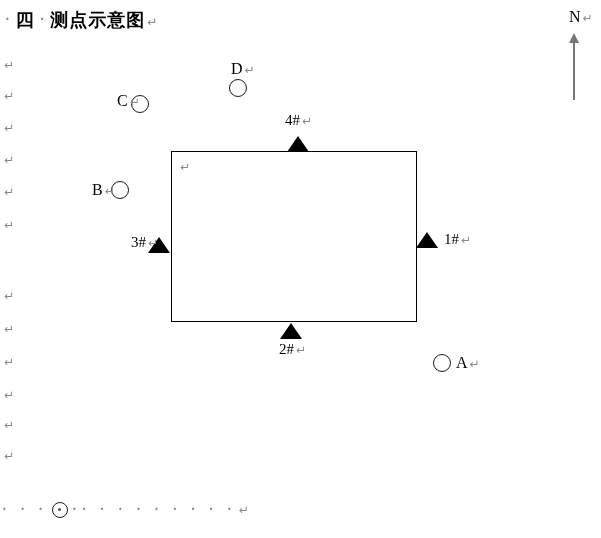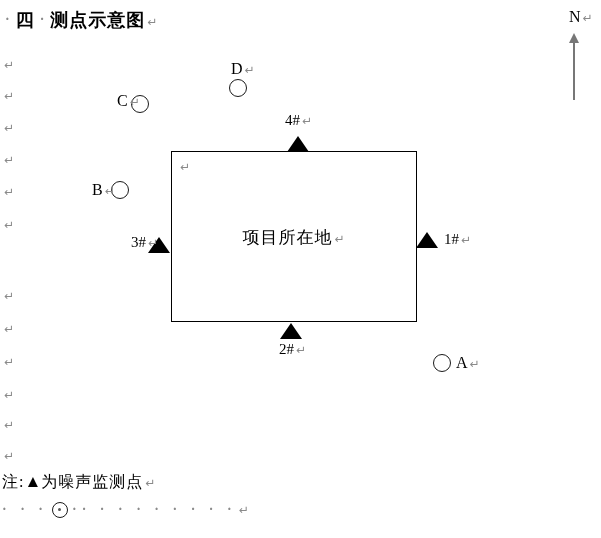--- a/index.html
+++ b/index.html
@@ -39,21 +39,20 @@
 <div id="canvas">
 
   <div class="abs" id="title-line"><span class="space-mark">·</span><span>四</span><span class="space-mark">·</span><span>测点示意图</span><span class="pmark">↵</span></div>
 
   <div class="abs" id="north-label"><span>N</span><span class="pmark">↵</span></div>
   <div class="abs" id="north-head"></div>
   <div class="abs" id="north-shaft"></div>
 
   <div class="abs" id="site-box">
     <span class="abs pmark" id="site-box-pmark">↵</span>
-    <div class="abs" id="site-box-label"><span>项目所在地</span><span class="pmark">↵</span></div>
   </div>
 
   <div class="abs" style="left:0;top:0;width:601px;height:538px;pointer-events:none;">
       <div class="tri" style="left: 416px; top: 232px;"></div>
       <div class="mlabel" style="left: 444px; top: 231px;">1#<span class="pmark">↵</span></div>
       <div class="tri" style="left: 280px; top: 323px;"></div>
       <div class="mlabel" style="left: 279px; top: 341px;">2#<span class="pmark">↵</span></div>
       <div class="tri" style="left: 148px; top: 237px;"></div>
       <div class="mlabel" style="left: 131px; top: 234px;">3#<span class="pmark">↵</span></div>
       <div class="tri" style="left: 287px; top: 136px;"></div>
@@ -73,21 +72,20 @@
       <span class="pmark-margin" style="top: 185px;">↵</span>
       <span class="pmark-margin" style="top: 218px;">↵</span>
       <span class="pmark-margin" style="top: 289px;">↵</span>
       <span class="pmark-margin" style="top: 322px;">↵</span>
       <span class="pmark-margin" style="top: 355px;">↵</span>
       <span class="pmark-margin" style="top: 388px;">↵</span>
       <span class="pmark-margin" style="top: 418px;">↵</span>
       <span class="pmark-margin" style="top: 449px;">↵</span>
     </div>
 
-  <div class="abs" id="legend-line1"><span>注:</span><span class="tri-char">▲</span><span>为噪声监测点</span><span class="pmark">↵</span></div>
 
   <div class="abs" id="legend-line2">
       <span class="gray-dots">· · ·</span>
       <span class="legend-circle">
         <span class="cdot"></span>
       </span>
       <span class="gray-dots">·</span>
       <span class="gray-dots">· · · · · · · · ·</span>
       <span class="pmark">↵</span>
     </div>

